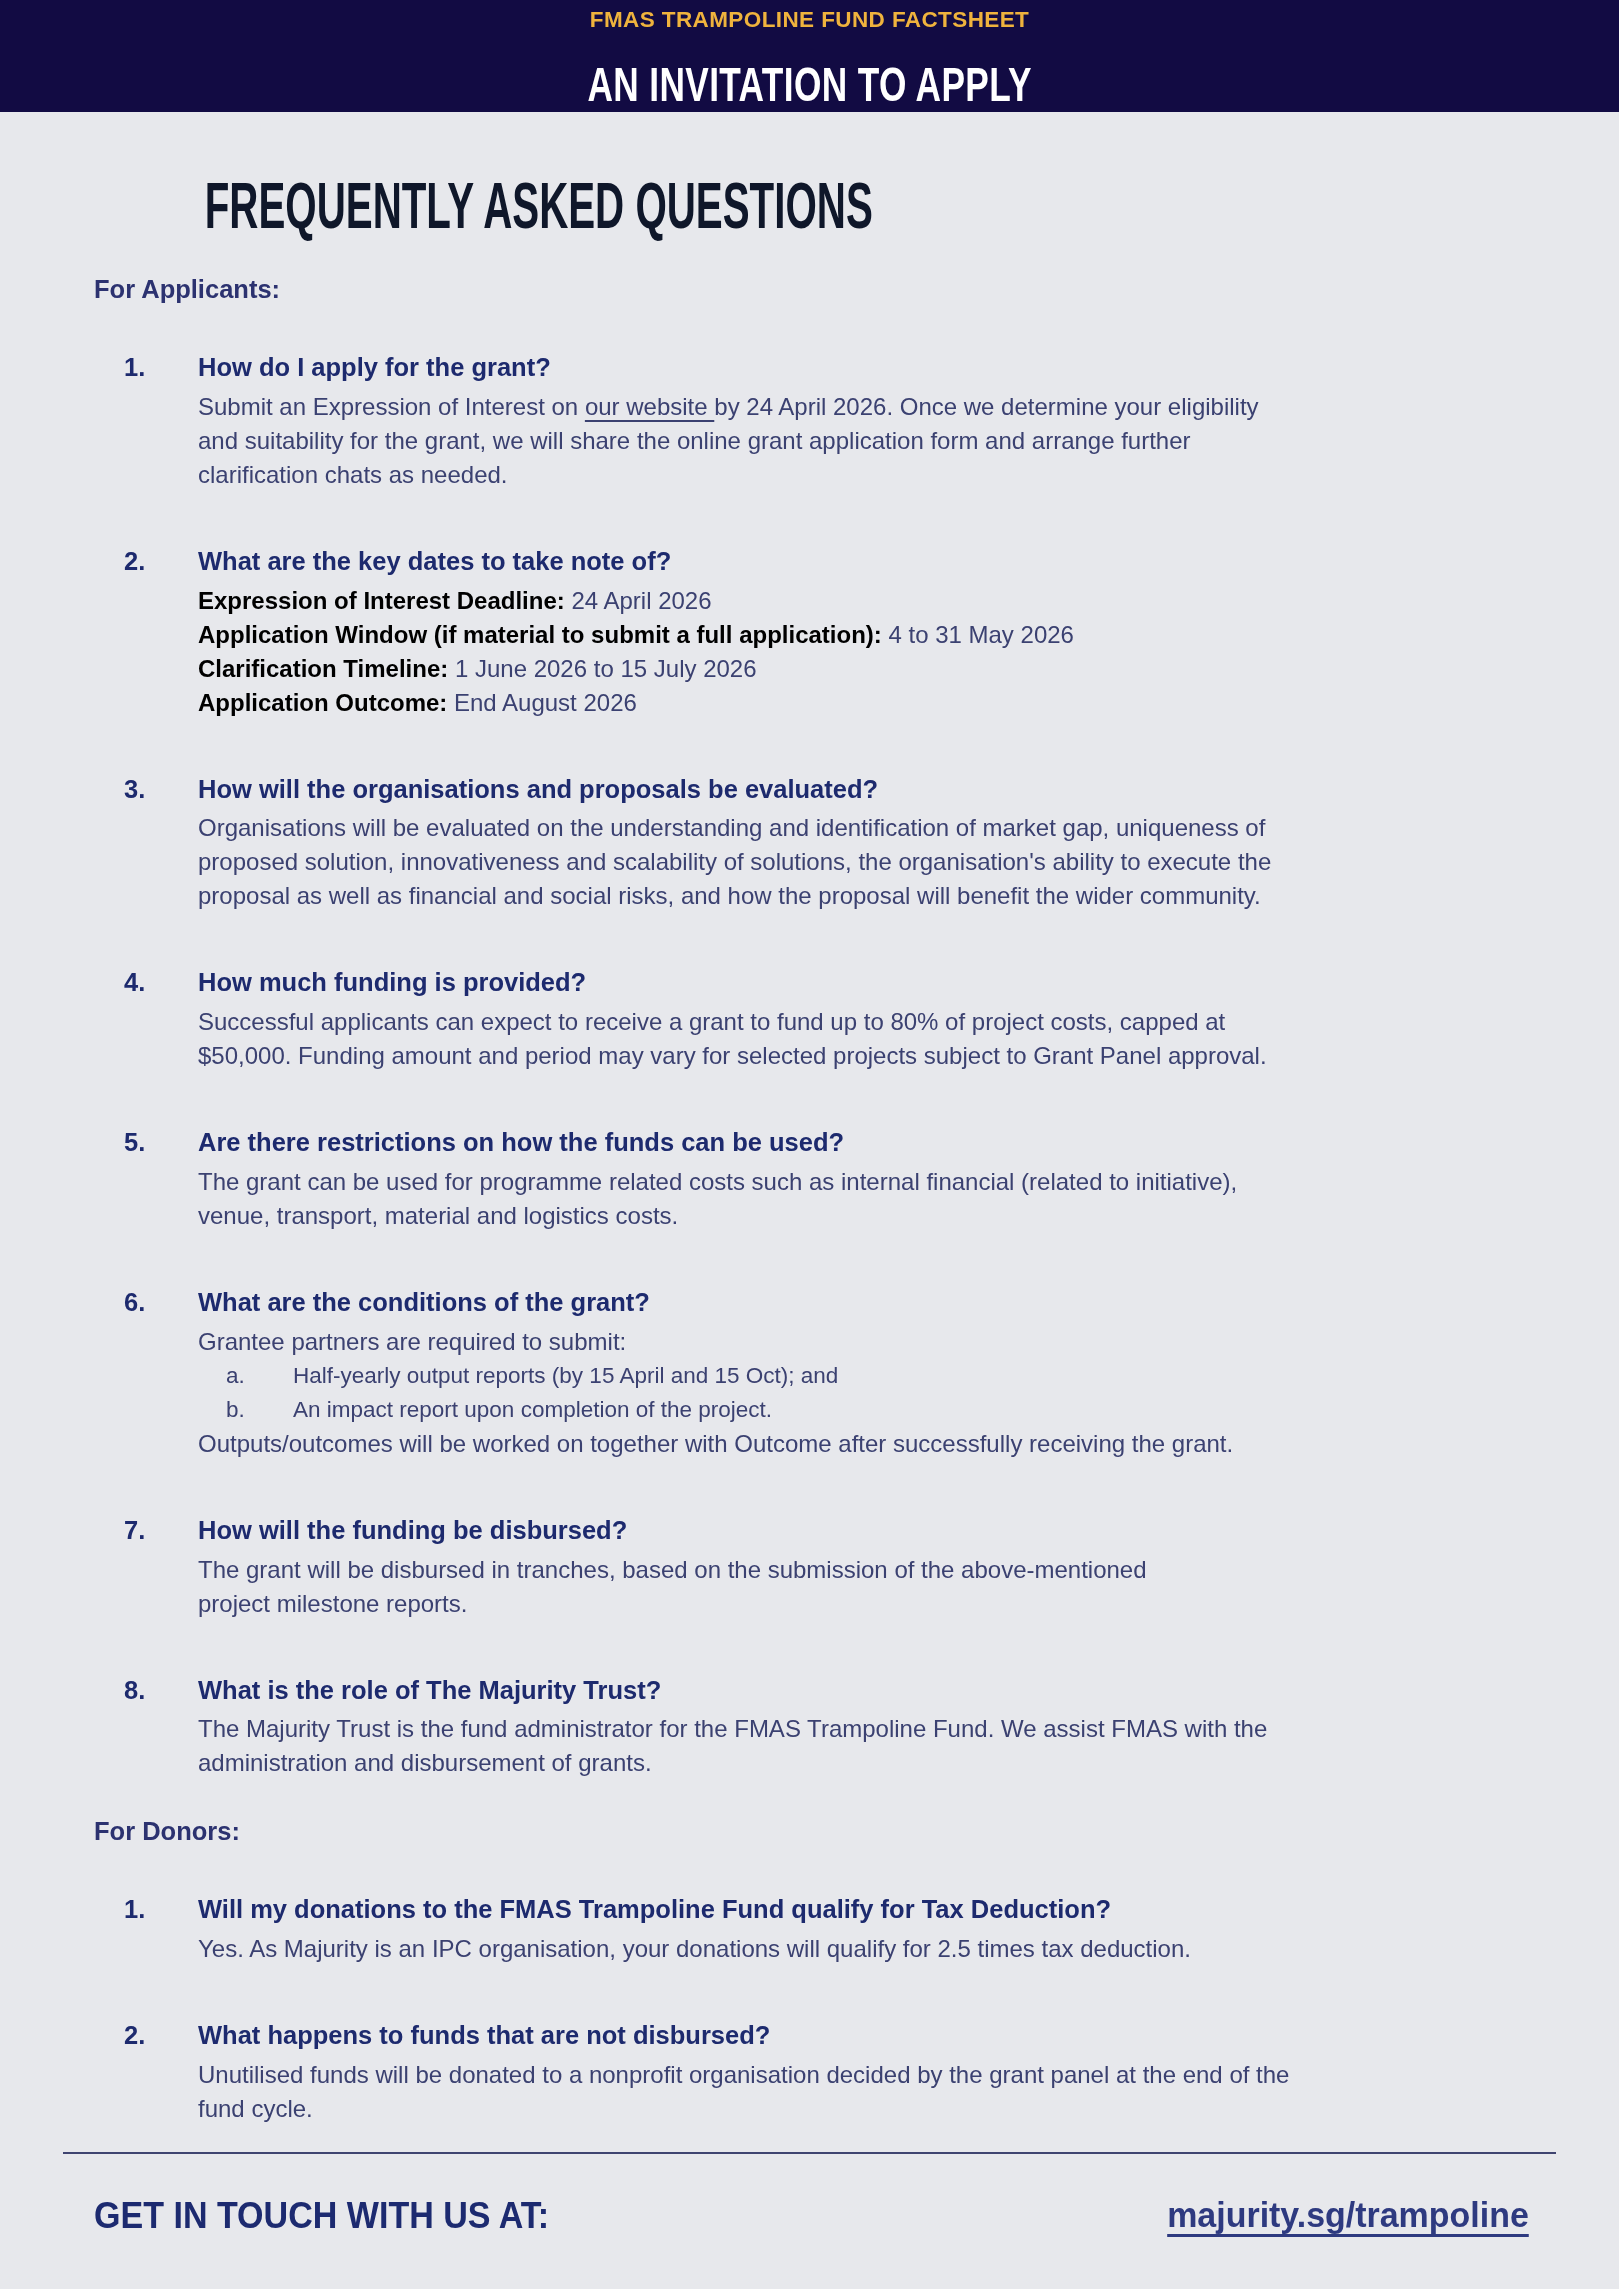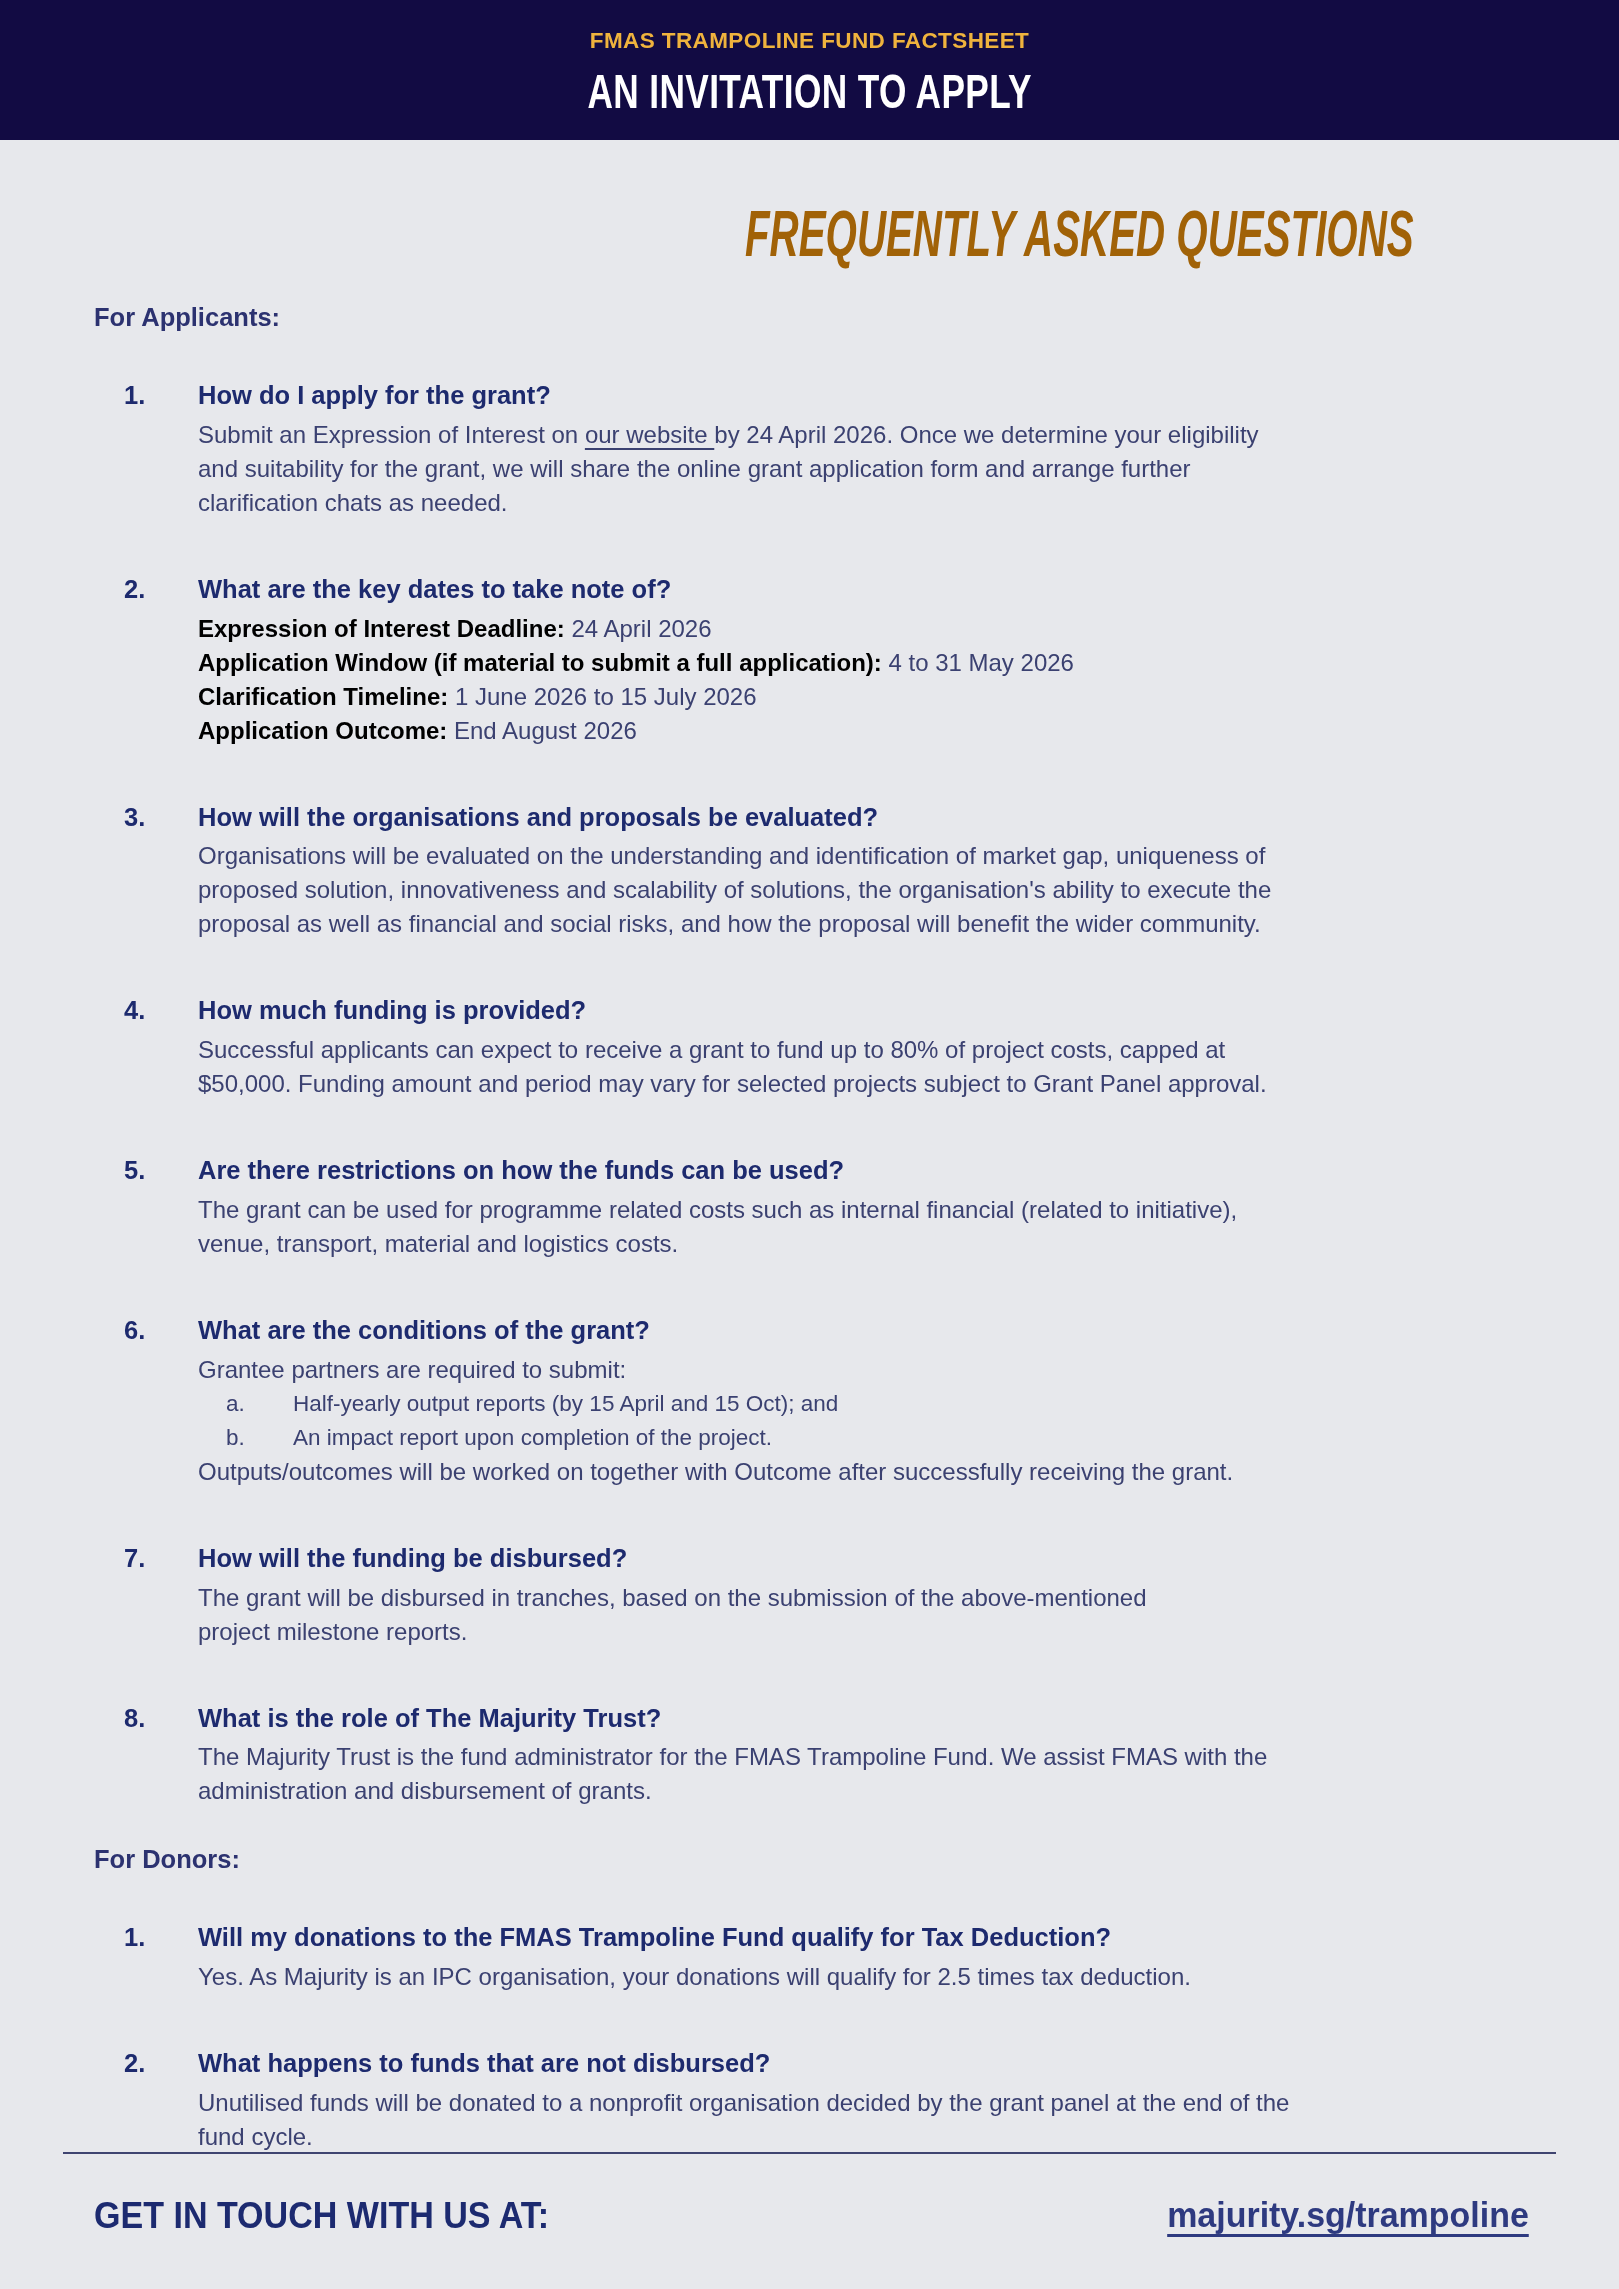--- a/index.html
+++ b/index.html
@@ -7,47 +7,46 @@
     width:1619px;height:2290px;
     background:#e7e8ec;
     font-family:"Liberation Sans", sans-serif;
     color:#3b4171;
     position:relative;
     overflow:hidden;
   }
   
   .band{
     background:#120b43;
-    height:140px;
-    display:flex;flex-direction:column;align-items:center;justify-content:center;
+    height:112px;
+    display:flex;flex-direction:column;align-items:center;justify-content:space-between;
     padding-top:7px;box-sizing:border-box;
   }
   .kicker{
     color:#efb33d;
     font-size:22.5px;font-weight:bold;
     letter-spacing:0.4px;
   }
   .band-title{
     margin-top:8.8px;
     color:#ffffff;
     font-size:49px;font-weight:bold;
     display:inline-block;
     transform:scaleX(.72);
     transform-origin:center;
     letter-spacing:0.5px;
     white-space:nowrap;
   }
   
   .page-title{
     margin:61px 0 0 0;
-    text-align:right;
+    text-align:left;
     font-size:65px;font-weight:bold;
-    color:#a16207;
+    color:#0f172a;
     line-height:1;
-    font-style:italic;
   }
   .page-title > span{
     display:inline-block;
     transform:scaleX(.62);
     transform-origin:center;
     white-space:nowrap;
   }
   
   .section-label{
     margin:37px 0 0 94px;

